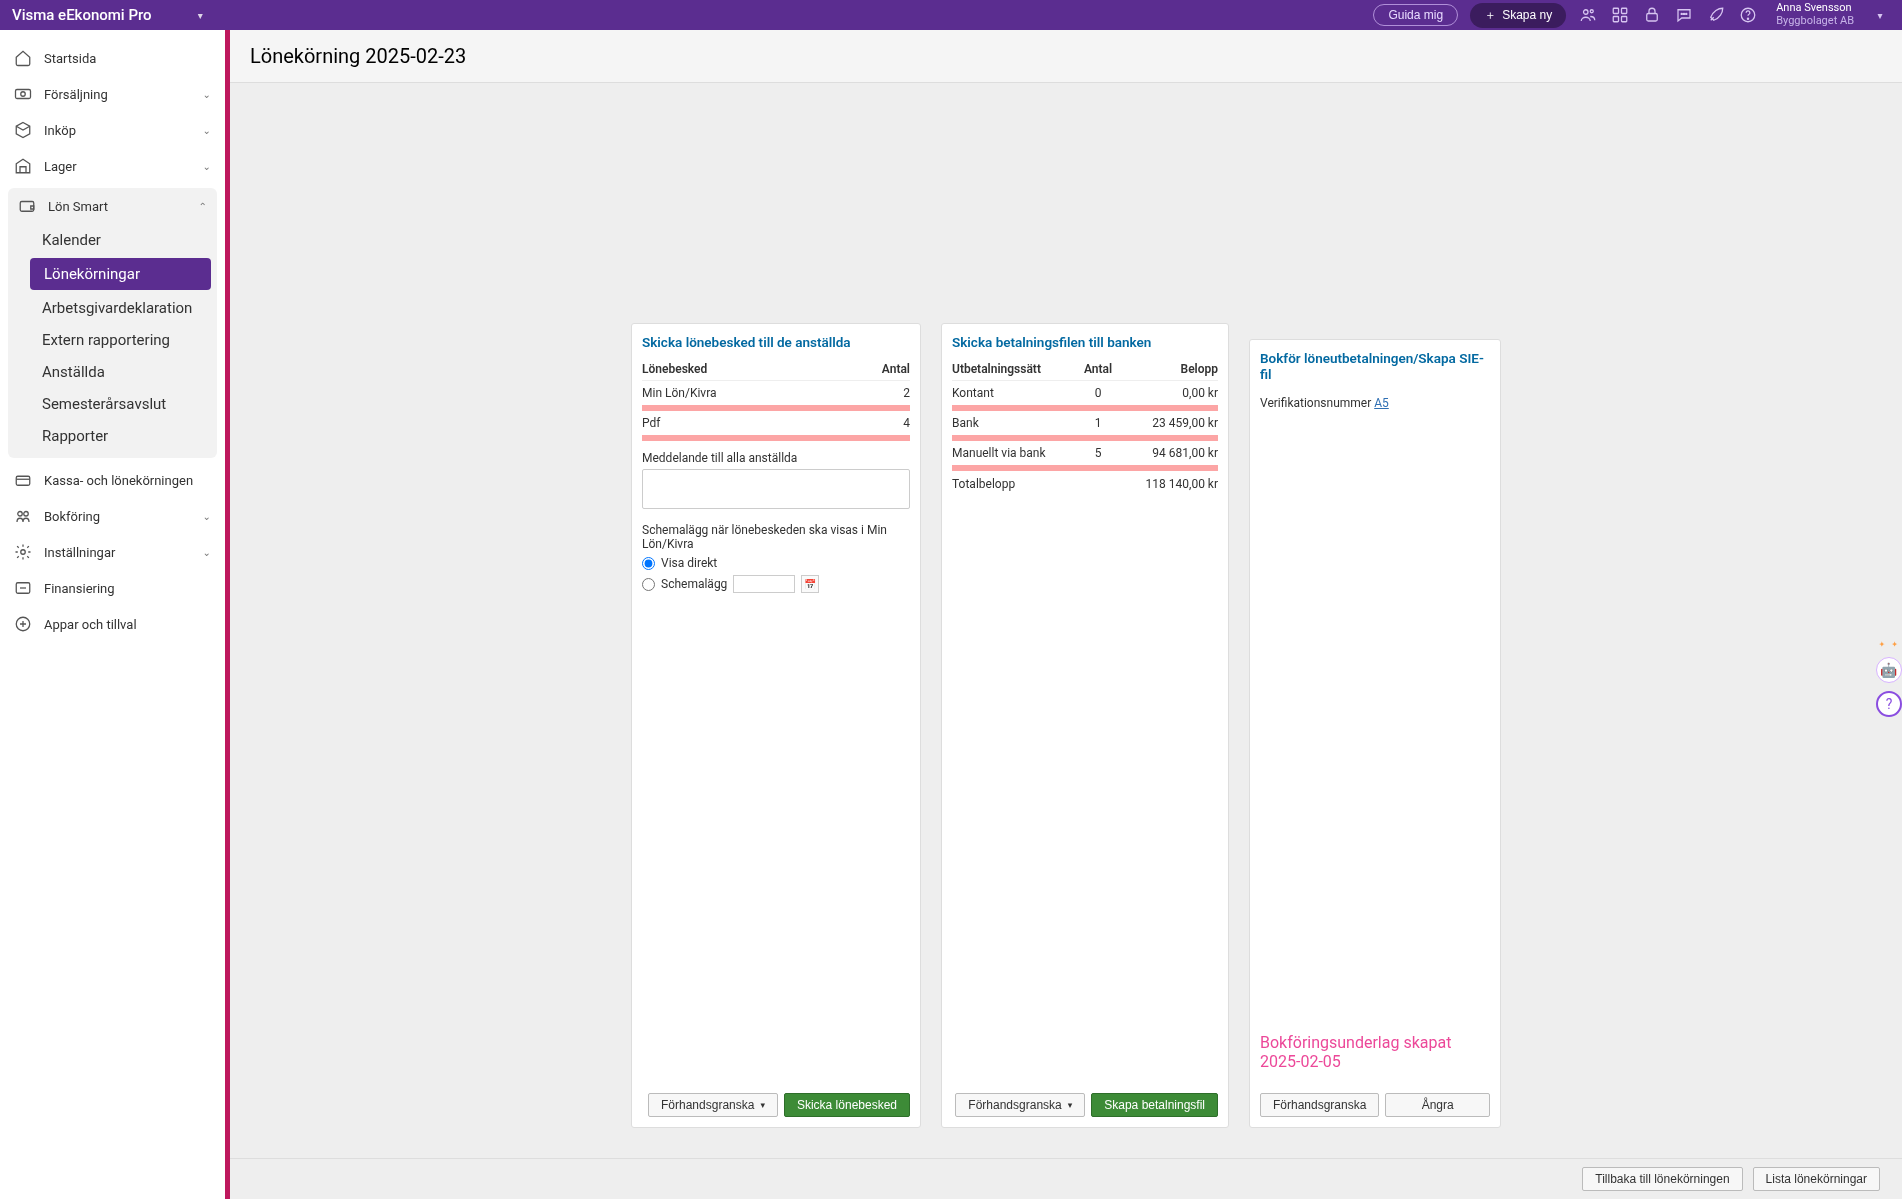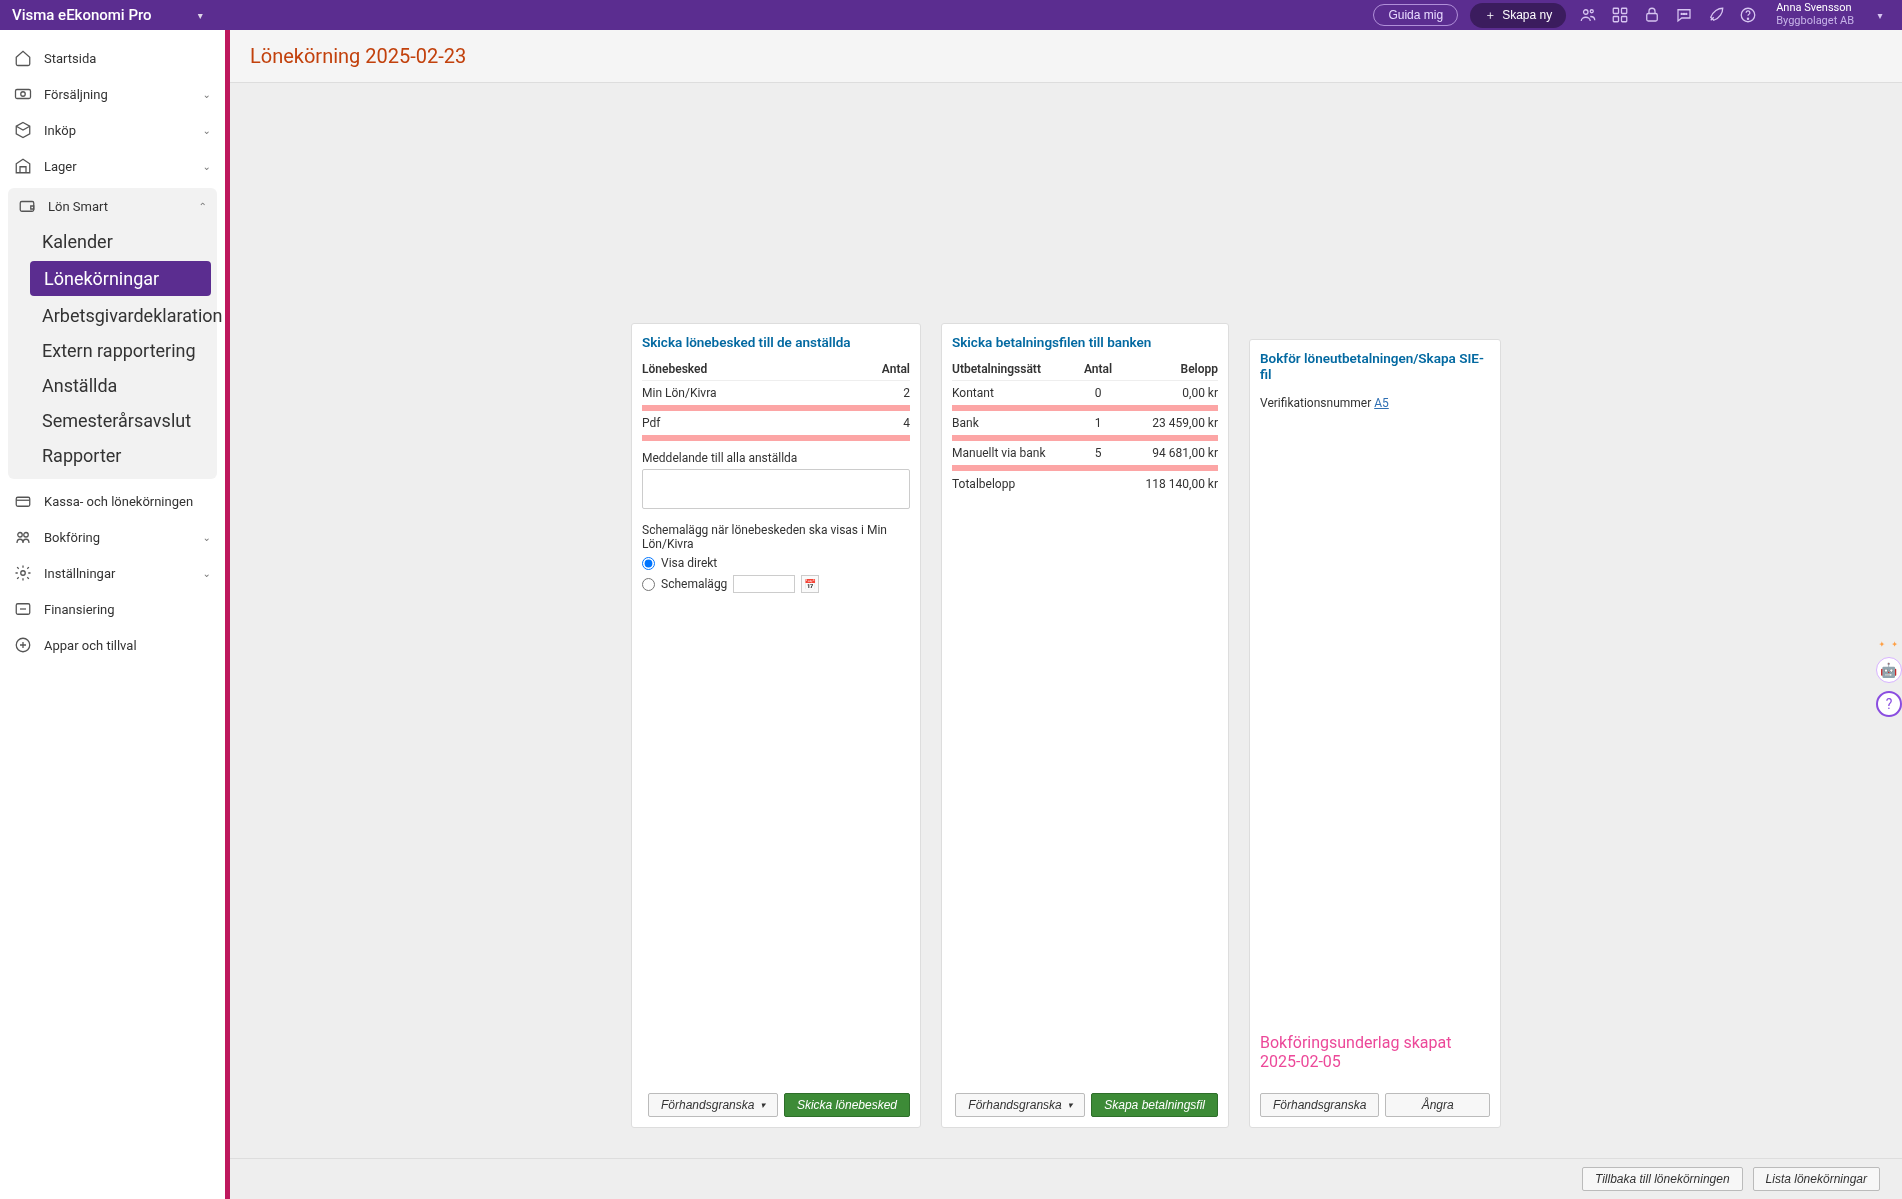--- a/index.html
+++ b/index.html
@@ -74,38 +74,38 @@
   .nav-item .chev { margin-left:auto; font-size:10px; color:#777;}
   .nav-group {
     background:#f2f2f2;
     border-radius:6px;
     margin:4px 8px;
     padding-bottom:6px;
   }
   .nav-group .nav-item { padding:9px 10px;}
   .sub-item {
     padding:7px 12px 7px 34px;
-    font-size:18px;
+    font-size:15px;
     color:#333; cursor:pointer;
   }
   .sub-item.active {
     background:#5b2d90;
     color:#fff;
     border-radius:4px;
     margin:2px 6px 2px 22px;
     padding-left:14px;
   }
   .sidebar .spacer { flex:1; }
   .feedback { padding:12px 14px; display:flex; align-items:center; gap:10px; color:#333; cursor:pointer;}
 
   
   .main { flex:1; display:flex; flex-direction:column; background:#eee; position:relative;}
   .page-header {
     background:#f5f5f5; border-bottom:1px solid #ddd;
-    padding:14px 20px; font-size:20px; color:#c2410c;
+    padding:14px 20px; font-size:20px; color:#000000;
   }
   .content {
     flex:1; overflow:auto;
     padding: 240px 0 30px 0;
     display:flex; justify-content:center; gap:20px;
   }
   .card {
     background:#fff; border:1px solid #ddd; border-radius:3px;
     width:290px;
     display:flex; flex-direction:column;
@@ -129,21 +129,21 @@
   }
   .sched-label{ margin-top:14px; font-size:12px;}
   .radio-row{ display:flex; align-items:center; gap:6px; margin-top:5px; font-size:12px;}
   .radio-row input[type=text]{ width:62px; border:1px solid #ccc; height:18px; font-size:11px; padding:0 2px;}
   .cal-btn{ width:18px;height:18px;border:1px solid #ccc; display:inline-flex;align-items:center;justify-content:center;font-size:10px;color:#888;background:#fafafa;}
 
   .card-actions{ margin-top:auto; display:flex; gap:6px; justify-content:flex-end; padding-top:16px;}
   .btn {
     border:1px solid #bbb; background:#f7f7f7; border-radius:2px;
     padding:4px 12px; font-size:12px; cursor:pointer; color:#333;
-    display:inline-flex; align-items:center; gap:6px;font-style:italic;
+    display:inline-flex; align-items:center; gap:6px;
   }
   .btn .dd{ font-size:9px;}
   .btn-green{ background:#3d8b37; border-color:#2e6e2a; color:#fff;}
   .link { color:#2f6fb3; text-decoration:underline; cursor:pointer;}
 
   .total-row{ font-weight:400; display:flex; padding:6px 0 0 0;}
 
   .footer-bar{
     border-top:1px solid #ddd; background:#eee;
     padding:8px 22px; display:flex; justify-content:flex-end; gap:10px;

